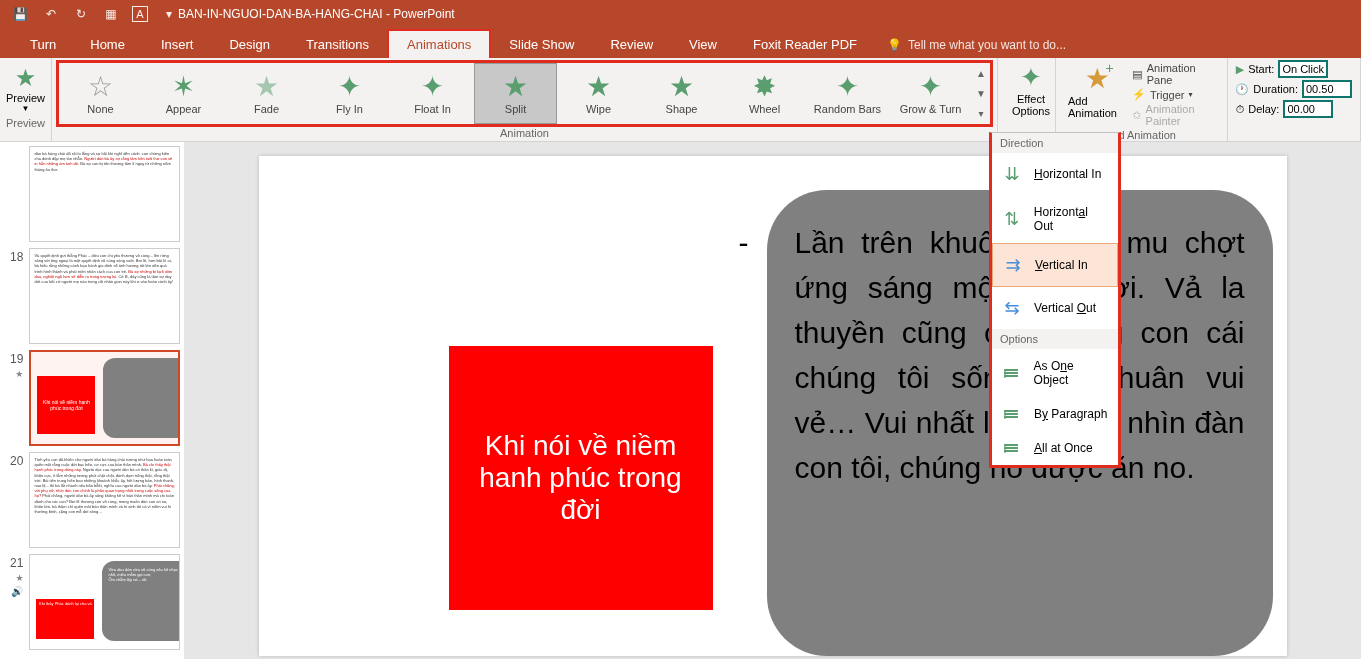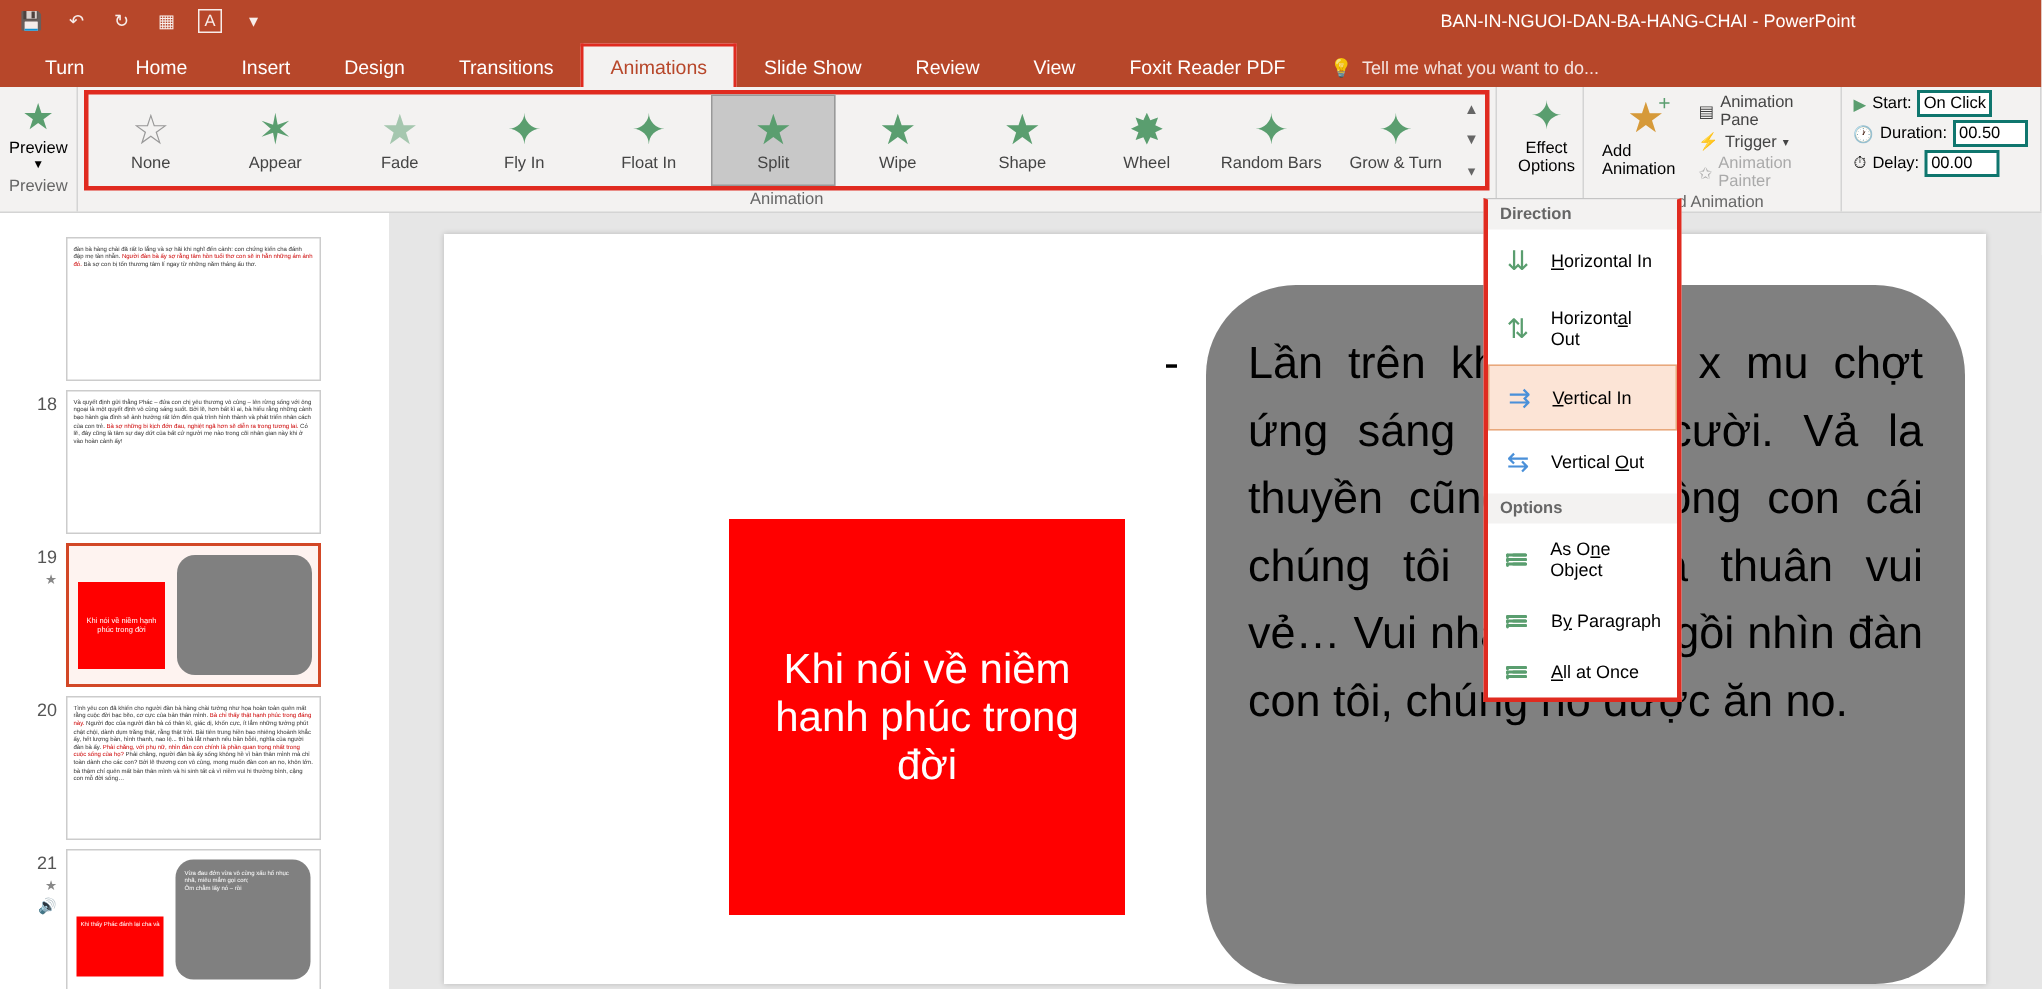--- a/index.html
+++ b/index.html
@@ -1,20 +1,20 @@
 <!DOCTYPE html>
 <html><head>
 <meta charset="utf-8">
 <style>
 * { margin: 0; padding: 0; box-sizing: border-box; font-family: "Segoe UI", Arial, sans-serif; }
 body { background: #fff; width: 1361px; height: 659px; overflow: hidden; }
 .titlebar { background: #b7472a; height: 28px; display: flex; align-items: center; padding: 0 4px; color: #fff; font-size: 12px; }
 .qat { display: flex; gap: 12px; padding-left: 8px; align-items: center; }
 .qat-item { width: 18px; height: 18px; display: flex; align-items: center; justify-content: center; opacity: 0.9; }
-.title-center { flex: 1; text-align: right; font-size: 12px; }
+.title-center { flex: 1; text-align: left; font-size: 12px; }
 .ribbon-tabs { background: #b7472a; height: 30px; display: flex; align-items: flex-end; padding-left: 14px; gap: 0; color: #fff; font-size: 13px; }
 .tab { padding: 6px 18px; cursor: pointer; position: relative; }
 .tab.active { background: #f3f2f1; color: #b7472a; border: 2px solid #e02b20; border-bottom: none; }
 .tab.file { padding: 6px 16px; }
 .tellme { display: flex; align-items: center; gap: 6px; padding: 6px 12px; opacity: 0.85; font-size: 12px; }
 .ribbon { background: #f3f2f1; height: 84px; display: flex; border-bottom: 1px solid #d4d4d4; position: relative; }
 .ribbon-group { border-right: 1px solid #d4d4d4; padding: 2px 4px 0; display: flex; flex-direction: column; }
 .ribbon-group-label { text-align: center; font-size: 11px; color: #666; padding-bottom: 2px; }
 .preview-group { width: 52px; }
 .preview-btn { display: flex; flex-direction: column; align-items: center; padding: 4px; font-size: 11px; }
@@ -32,33 +32,33 @@
 .add-anim-btn { display: flex; flex-direction: column; align-items: center; font-size: 11px; }
 .add-anim-icon { font-size: 28px; color: #d69a3a; position: relative; }
 .add-anim-icon .plus { color: #5a9e6f; font-size: 14px; position: absolute; top: -2px; right: -4px; }
 .adv-buttons { display: flex; flex-direction: column; font-size: 11px; gap: 2px; }
 .adv-btn { display: flex; align-items: center; gap: 4px; color: #444; }
 .adv-btn.disabled { color: #aaa; }
 .timing-group { padding: 2px 8px; display: flex; flex-direction: column; font-size: 11px; gap: 2px; }
 .timing-row { display: flex; align-items: center; gap: 4px; }
 .timing-row input { width: 50px; font-size: 11px; border: 2px solid #0f766e; padding: 1px 2px; }
 .workspace { display: flex; height: 517px; background: #e6e6e6; }
-.thumb-panel { width: 259px; background: #fff; overflow-y: auto; padding: 16px; }
+.thumb-panel { width: 184px; background: #fff; overflow-y: auto; padding: 4px; }
 .thumb-row { display: flex; gap: 6px; margin-bottom: 6px; }
 .thumb-num { width: 22px; text-align: right; font-size: 12px; color: #555; padding-top: 2px; }
 .thumb-star { font-size: 9px; color: #888; }
 .thumb-slide { width: 170px; height: 96px; background: #fff; border: 1px solid #ccc; position: relative; overflow: hidden; }
 .thumb-slide.active { border: 2px solid #d24726; background: #fef3f0; }
 .canvas-area { flex: 1; background: #e6e6e6; position: relative; display: flex; align-items: flex-start; justify-content: center; padding-top: 14px; }
 .slide { width: 1028px; height: 500px; background: #fff; position: relative; box-shadow: 0 0 4px rgba(0,0,0,0.2); }
 .red-box { position: absolute; left: 190px; top: 190px; width: 264px; height: 264px; background: #ff0000; color: #fff; display: flex; align-items: center; justify-content: center; text-align: center; font-size: 28px; padding: 20px; }
 .grey-box { position: absolute; left: 508px; top: 34px; width: 506px; height: 466px; background: #808080; border-radius: 60px; color: #000; padding: 30px 28px; font-size: 30px; line-height: 1.5; }
 .grey-box .dash { position: absolute; left: -28px; }
 .dropdown { position: absolute; left: 989px; top: 132px; width: 132px; background: #fff; border: 1px solid #c4c4c4; border-bottom: 3px solid #e02b20; border-left: 3px solid #e02b20; border-right: 3px solid #e02b20; font-size: 12px; z-index: 100; }
-.dd-header { background: #f3f2f1; color: #666; padding: 4px 8px; font-size: 11px; font-weight: bold; }
+.dd-header { background: #f3f2f1; color: #666; padding: 4px 8px; font-size: 11px; font-weight: normal; }
 .dd-item { display: flex; align-items: center; gap: 10px; padding: 10px 8px; cursor: pointer; }
 .dd-item.selected { background: #fce4d6; border: 1px solid #e8a87c; }
 .dd-icon { width: 24px; text-align: center; font-size: 18px; color: #5a9e6f; }
 .dd-seq-icon { width: 24px; display: flex; flex-direction: column; gap: 1px; align-items: flex-start; padding-left: 4px; }
 .dd-seq-icon span { width: 14px; height: 2px; background: #5a9e6f; border-radius: 1px; }
 .dd-seq-icon .dot { width: 3px; height: 3px; border-radius: 50%; background: #5a9e6f; display: inline-block; }
 .dd-seq-row { display: flex; gap: 2px; align-items: center; }
 .th-text { font-size: 4px; color: #333; padding: 4px; line-height: 1.3; }
 .th-red { color: #c00; }
 .th19-red { position:absolute; left:6px; top:24px; width:58px; height:58px; background:#ff0000; color:#fff; font-size:5px; display:flex; align-items:center; justify-content:center; text-align:center; padding:2px; }

